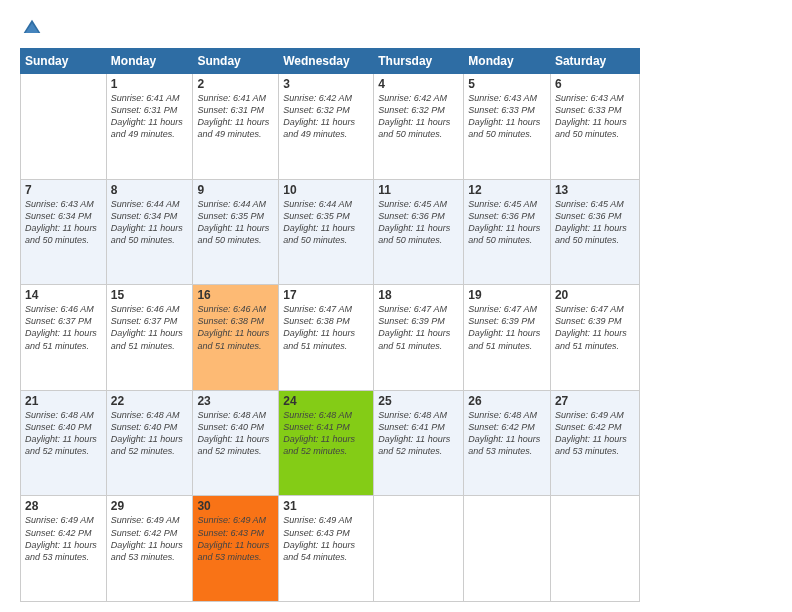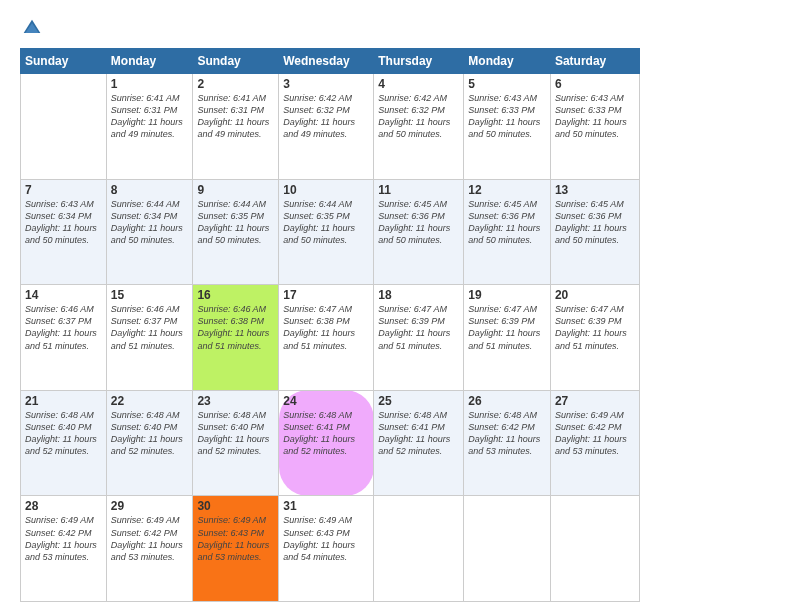--- a/index.html
+++ b/index.html
@@ -264,21 +264,21 @@
         </div>
       </td>
           <td style="background: rgb(255, 255, 255);">
         <span class="day-number">15</span>
         <div class="day-info">
           Sunrise: 6:46 AM<br>
           Sunset: 6:37 PM<br>
           Daylight: 11 hours and 51 minutes.
         </div>
       </td>
-          <td style="background: #bef264;">
+          <td style="background: #fdba74;">
         <span class="day-number">16</span>
         <div class="day-info">
           Sunrise: 6:46 AM<br>
           Sunset: 6:38 PM<br>
           Daylight: 11 hours and 51 minutes.
         </div>
       </td>
           <td style="background: rgb(255, 255, 255);">
         <span class="day-number">17</span>
         <div class="day-info">
@@ -330,21 +330,21 @@
         </div>
       </td>
           <td style="background: rgb(238, 243, 250);">
         <span class="day-number">23</span>
         <div class="day-info">
           Sunrise: 6:48 AM<br>
           Sunset: 6:40 PM<br>
           Daylight: 11 hours and 52 minutes.
         </div>
       </td>
-          <td style="background: #f0abfc; border-radius: 29px;">
+          <td style="background: #84cc16;">
         <span class="day-number">24</span>
         <div class="day-info">
           Sunrise: 6:48 AM<br>
           Sunset: 6:41 PM<br>
           Daylight: 11 hours and 52 minutes.
         </div>
       </td>
           <td style="background: rgb(238, 243, 250);">
         <span class="day-number">25</span>
         <div class="day-info">

